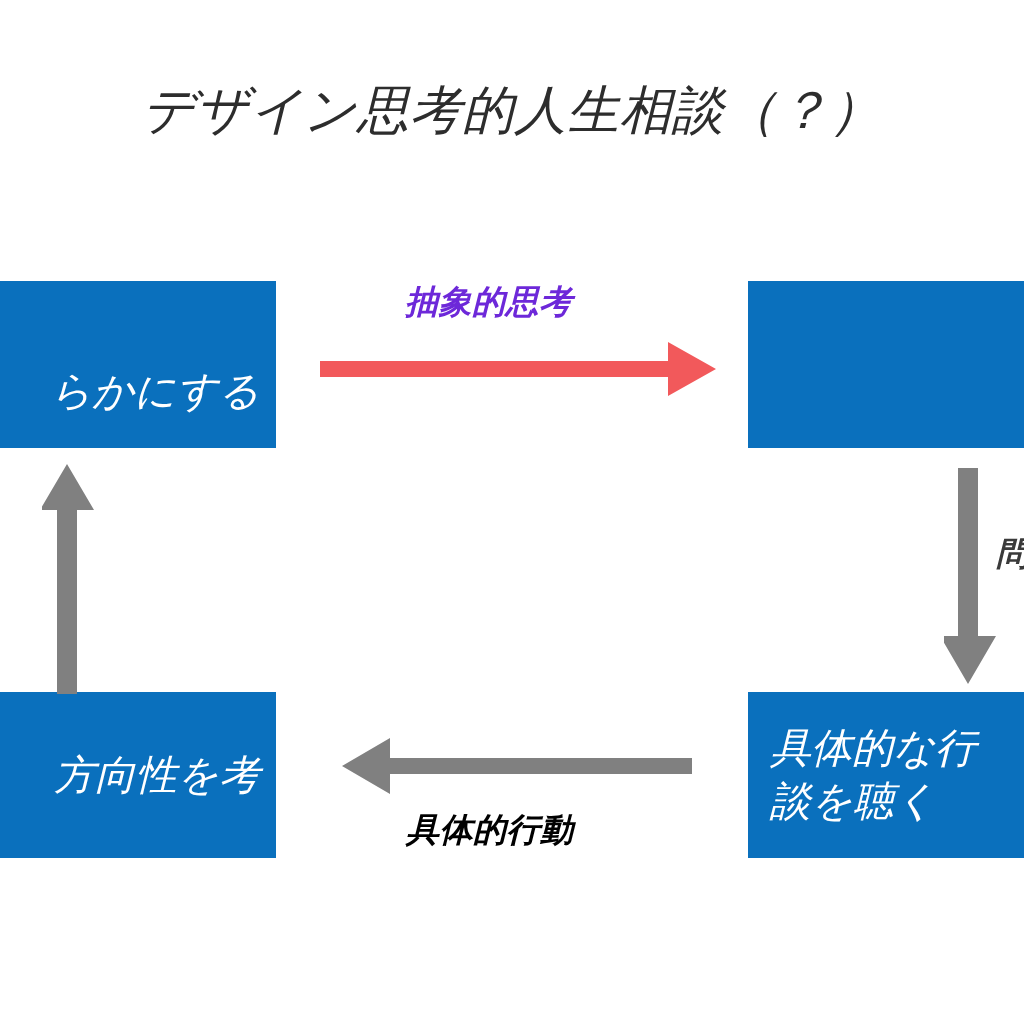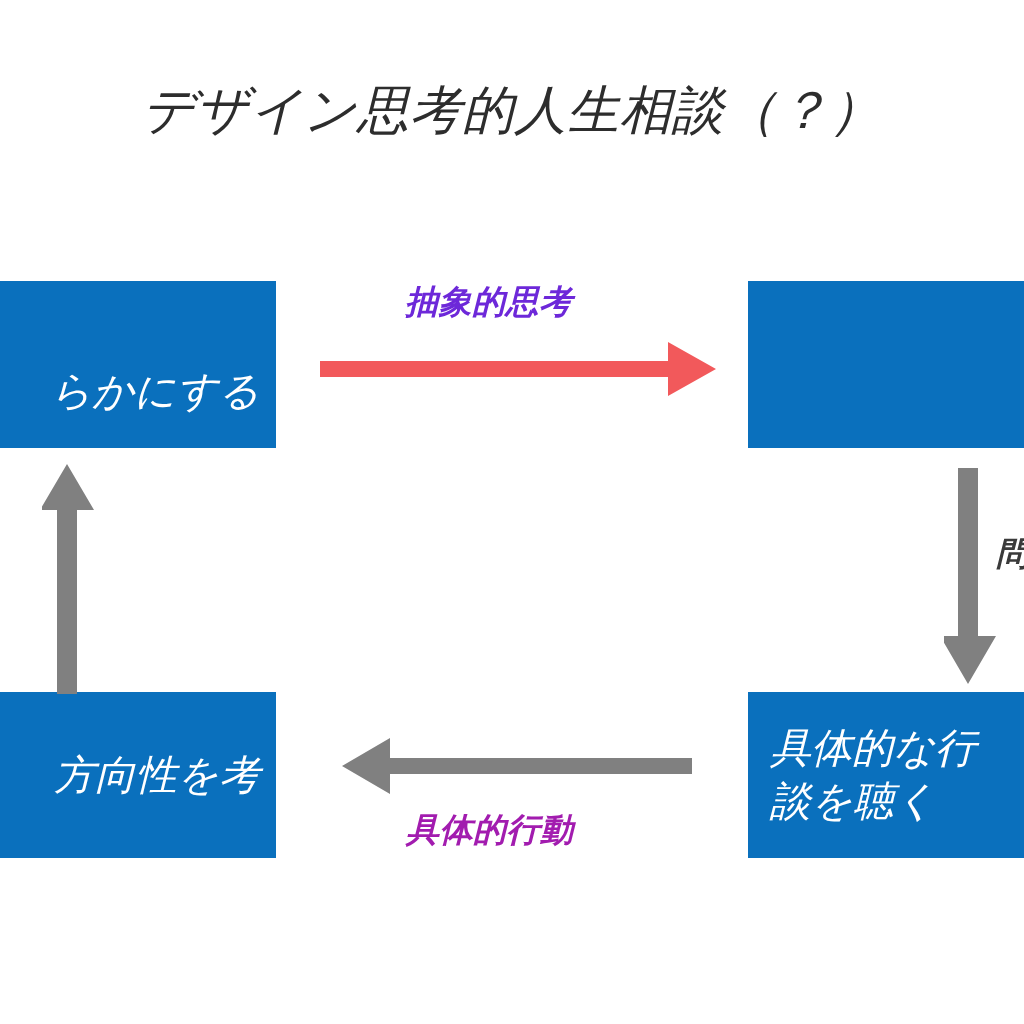--- a/index.html
+++ b/index.html
@@ -123,21 +123,21 @@
   }
 
   #label-abstract {
     left: 405px;
     top: 282px;
     color: #6d28d9;
   }
   #label-concrete {
     left: 406px;
     top: 810px;
-    color: #a21caf;
+    color: #000000;
   }
   
   #label-question {
     left: 996px;
     top: 534px;
     color: #3a3a3a;
   }
 </style>
 </head>
 <body>

